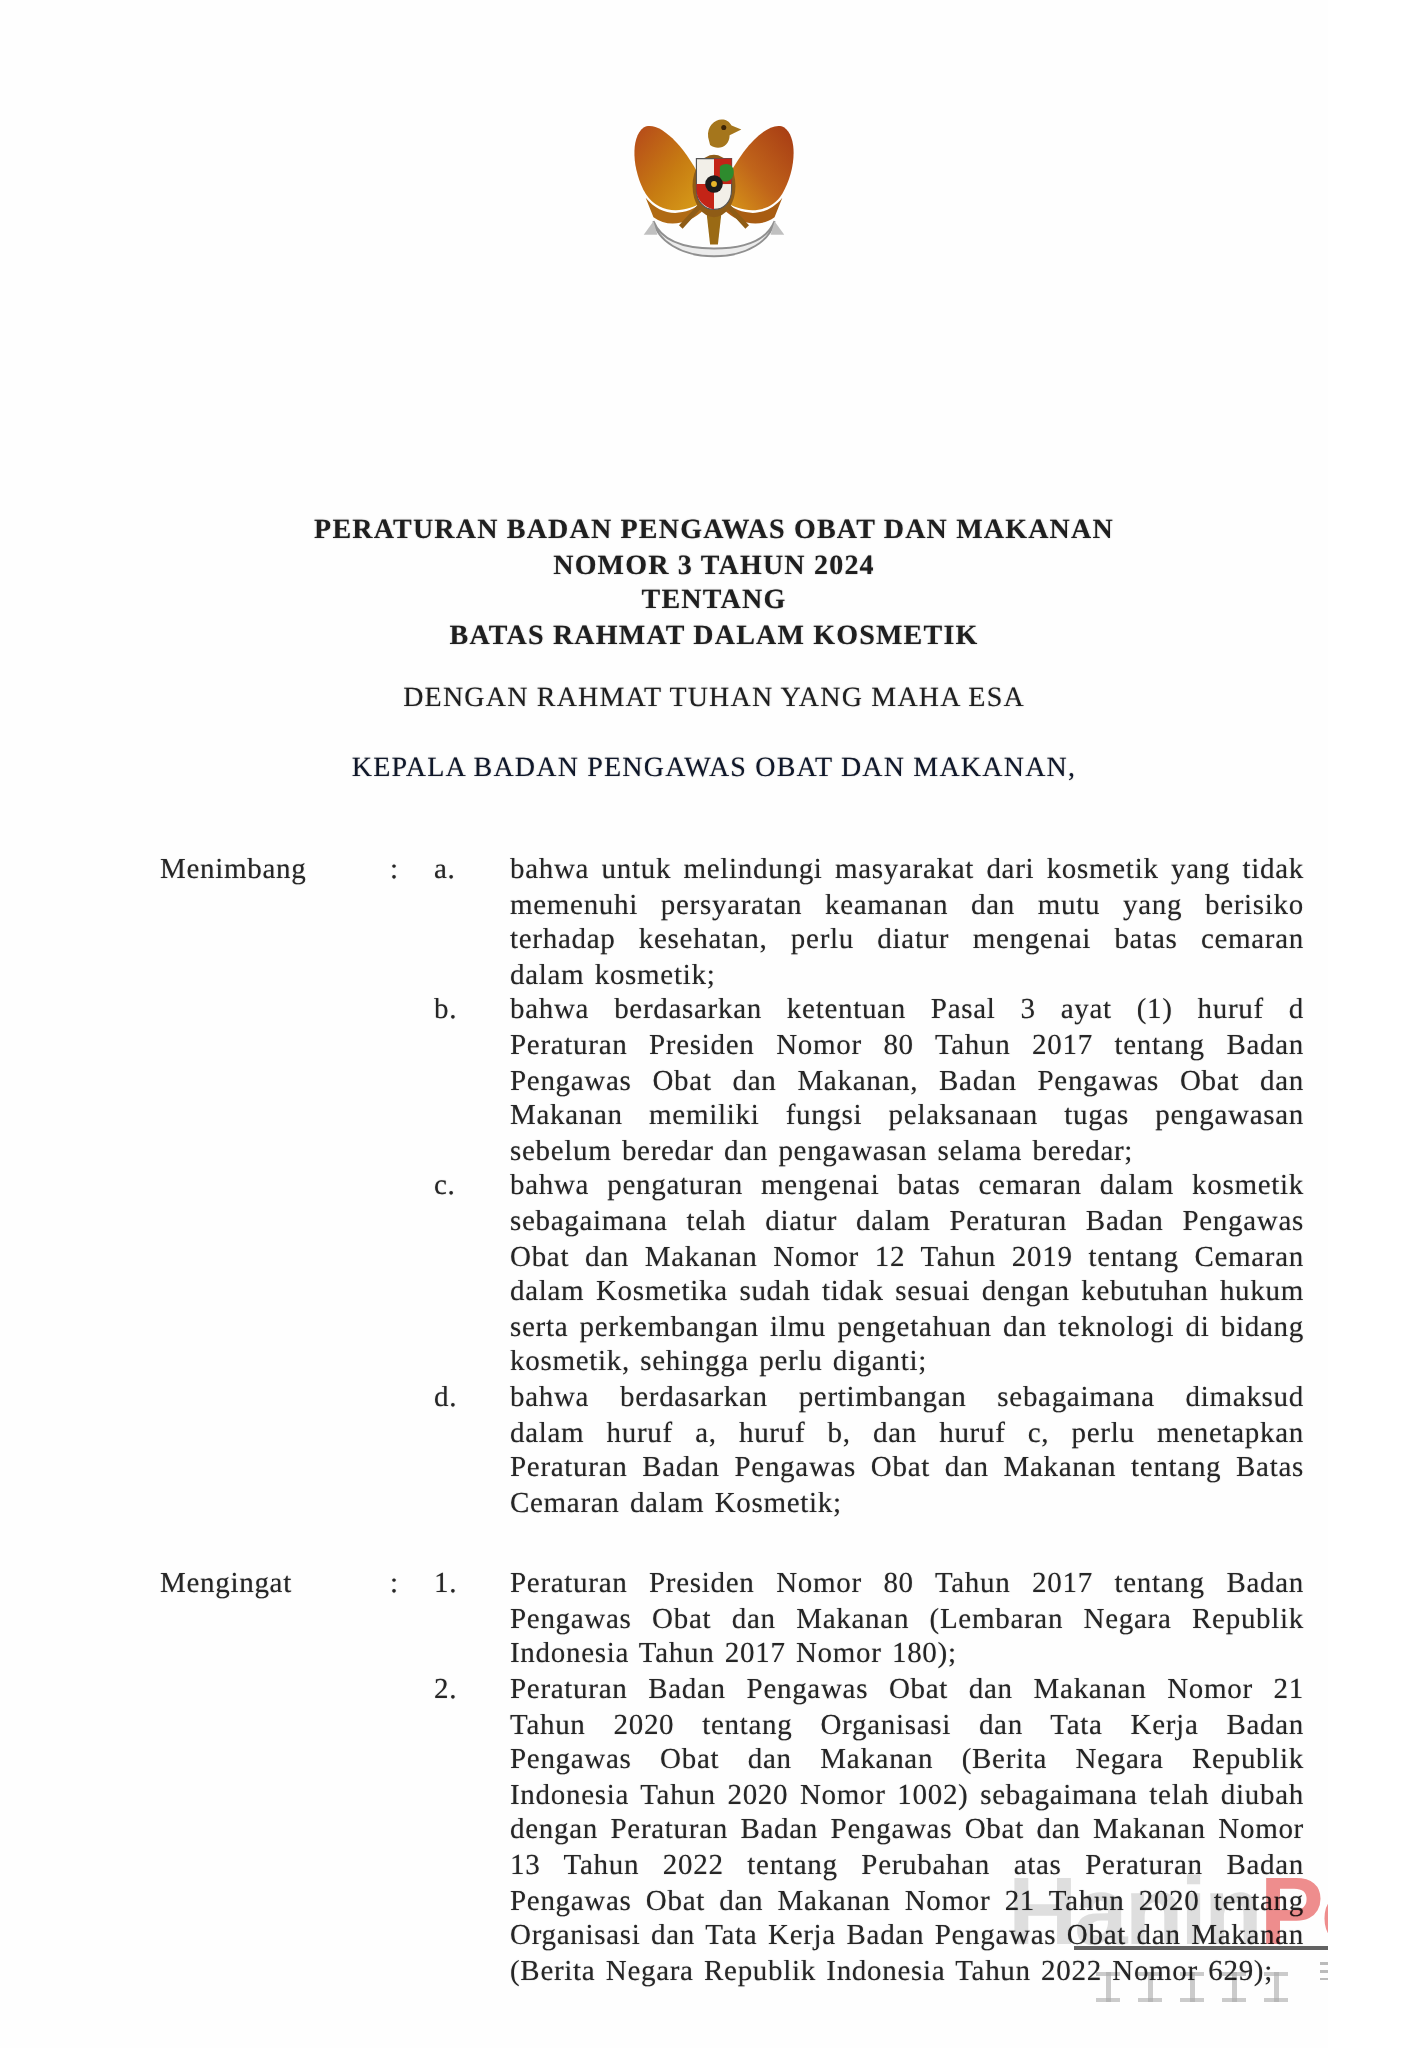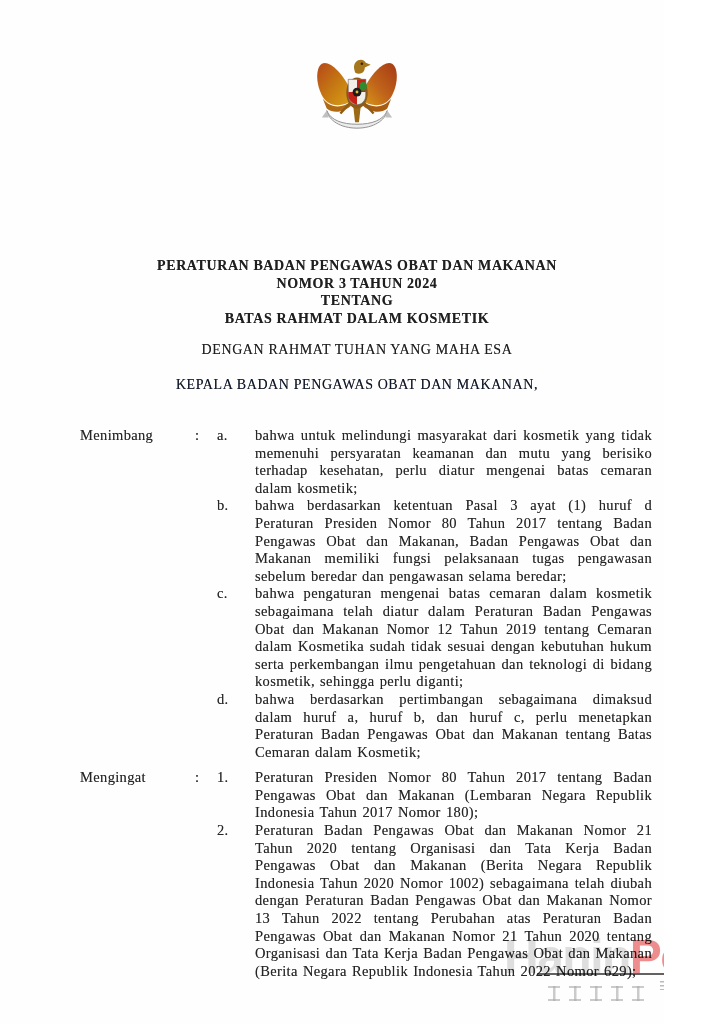--- a/index.html
+++ b/index.html
@@ -68,21 +68,21 @@
     position: absolute;
     top: 427px;
     left: 80px;
     width: 572px;
     font-size: 14.5px;
     line-height: 17.6px;
     color: #262626;
     text-shadow: 0 0 0.5px rgba(38,38,38,0.5);
   }
   .section { margin: 0; }
-  .section + .section { margin-top: 8px; }
+  .section + .section { margin-top: 23px; }
   .row {
     display: grid;
     grid-template-columns: 115px 22px 38px 397px;
   }
   .cell { letter-spacing: 0.35px; }
   .cell.text {
     text-align: justify;
     word-spacing: 1.2px;
   }
 

